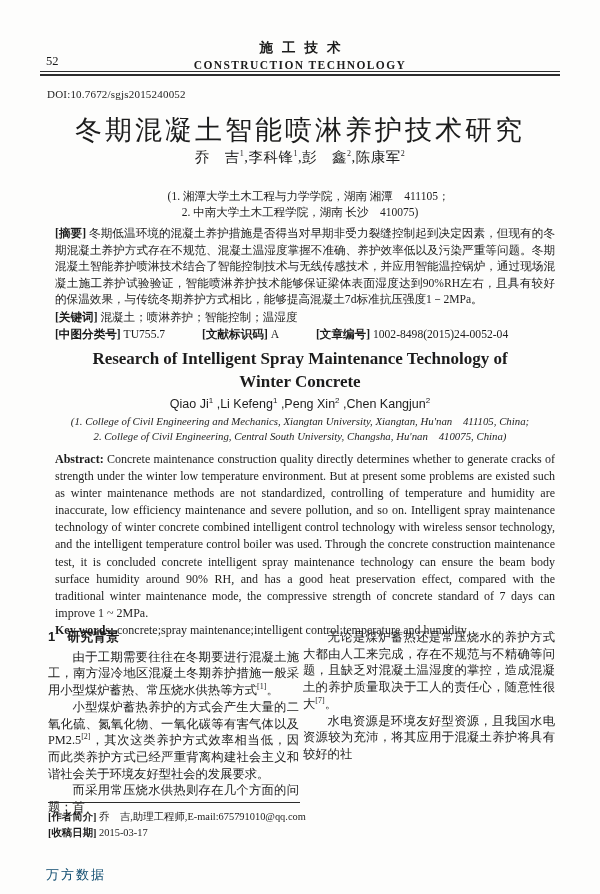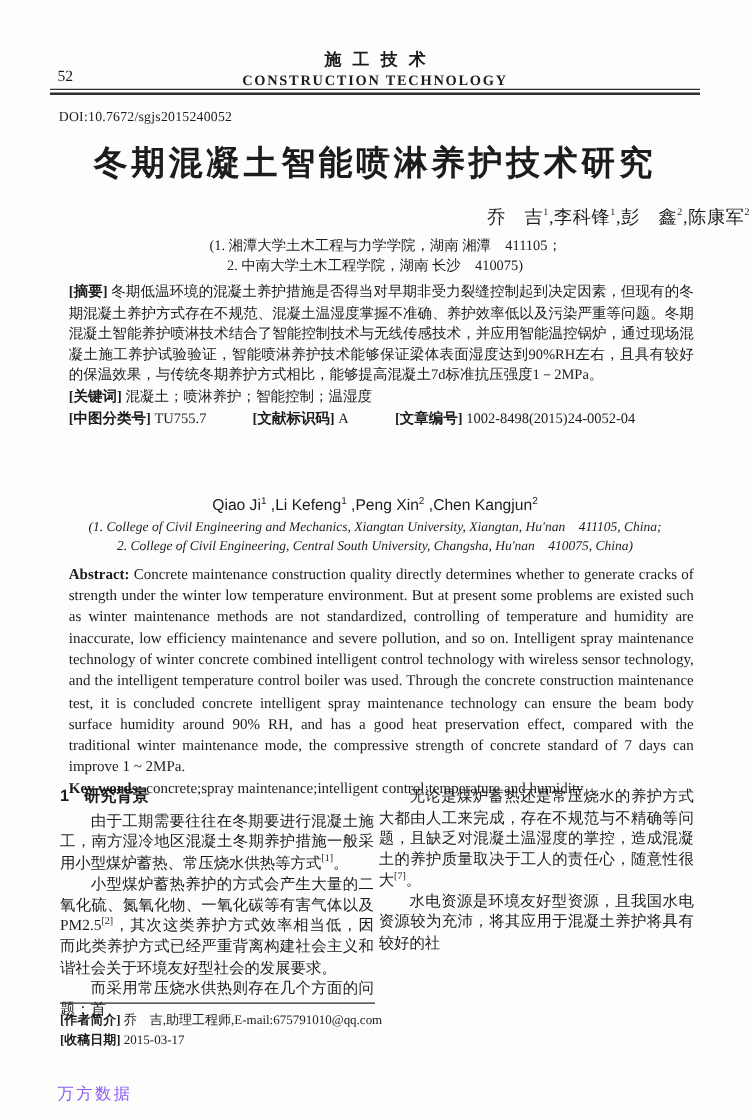--- a/index.html
+++ b/index.html
@@ -19,22 +19,22 @@
   .jcn{font-size:13.5px; font-weight:bold; letter-spacing:9px; text-indent:9px;}
   .jen{font-size:11.5px; font-weight:bold; letter-spacing:1.4px; margin-top:2px;}
   .hdr-r{right:44px; top:40px; text-align:right;}
   .hdr-date{font-size:12px;}
   .hdr-vol{font-size:12px; font-weight:bold; margin-top:3px;}
   .rule-main{left:40px; top:71px; width:520px; height:2px;
     border-top:1px solid #2e2e2e; border-bottom:2px solid #2e2e2e;}
   .doi{left:47px; top:88px; font-size:11px; letter-spacing:0.2px;}
 
   
-  .title-cn{top:112px; font-size:27px; font-weight:700; letter-spacing:3px;}
-  .authors-cn{top:164px; font-size:14.5px; letter-spacing:0.5px;text-align:right;}
+  .title-cn{top:112px; font-size:27px; font-weight:400; letter-spacing:3px;}
+  .authors-cn{top:148px; font-size:14.5px; letter-spacing:0.5px;}
   .affil-cn-1{top:189px; font-size:11.5px;padding-left:17px;}
   .affil-cn-2{top:205px; font-size:11.5px;}
 
   
   .abs-cn{left:55px; width:500px; top:226px; font-size:11.6px; line-height:16.6px; text-align:justify;}
   .lbl{font-weight:bold;}
   .kw-cn{left:55px; top:310px; font-size:11.6px;}
   .cls{left:55px; top:327px; font-size:11.6px;}
   .cls .grp{display:inline-block; margin-right:34px;}
 
@@ -54,21 +54,21 @@
   .sec-h .sec-title{margin-left:12px;}
   .para.ind{text-indent:2em;}
 
   
   .footnote{left:48px; top:802px; width:262px; font-size:10.4px; line-height:15.5px;}
   .fn-rule{width:252px; border-top:1px solid #2a2a2a; margin-bottom:6px;}
 
   
   .watermark{left:224px; top:835px; font-size:31px; font-weight:600; letter-spacing:1px;
     color:#ee8147; font-family:"Liberation Sans", sans-serif; opacity:0.9; z-index:5;}
-  .provider{left:46px; top:866px; font-size:13px; color:#8b5cf6; letter-spacing:2px;}
+  .provider{left:46px; top:866px; font-size:13px; color:#0c4a6e; letter-spacing:2px;}
 </style>
 </head>
 <body>
 
 <div class="page">
 
   <div class="abs hdr-pg">52</div>
   <div class="abs ctr hdr-c">
     <div class="jcn">施工技术</div>
     <div class="jen">CONSTRUCTION TECHNOLOGY</div>
@@ -99,20 +99,24 @@
     <span class="grp">
       <span class="lbl">[文献标识码]</span>
       <span>A</span>
     </span>
     <span class="grp">
       <span class="lbl">[文章编号]</span>
       <span>1002-8498(2015)24-0052-04</span>
     </span>
   </div>
 
+  <div class="abs ctr title-en">
+    <div>Research of Intelligent Spray Maintenance Technology of</div>
+    <div>Winter Concrete</div>
+  </div>
   <div class="abs ctr authors-en"><span>Qiao Ji</span><sup>1</sup> ,<span>Li Kefeng</span><sup>1</sup> ,<span>Peng Xin</span><sup>2</sup> ,<span>Chen Kangjun</span><sup>2</sup></div>
   <div class="abs ctr affil-en-1">(1. College of Civil Engineering and Mechanics, Xiangtan University, Xiangtan, Hu'nan　411105, China;</div>
   <div class="abs ctr affil-en-2">2. College of Civil Engineering, Central South University, Changsha, Hu'nan　410075, China)</div>
 
   <div class="abs abs-en">
     <div>
       <span class="lbl">Abstract:</span>
       <span>Concrete maintenance construction quality directly determines whether to generate cracks of strength under the winter low temperature environment. But at present some problems are existed such as winter maintenance methods are not standardized, controlling of temperature and humidity are inaccurate, low efficiency maintenance and severe pollution, and so on. Intelligent spray maintenance technology of winter concrete combined intelligent control technology with wireless sensor technology, and the intelligent temperature control boiler was used. Through the concrete construction maintenance test, it is concluded concrete intelligent spray maintenance technology can ensure the beam body surface humidity around 90% RH, and has a good heat preservation effect, compared with the traditional winter maintenance mode, the compressive strength of concrete standard of 7 days can improve 1 ~ 2MPa.</span>
     </div>
     <div class="kw-en">

